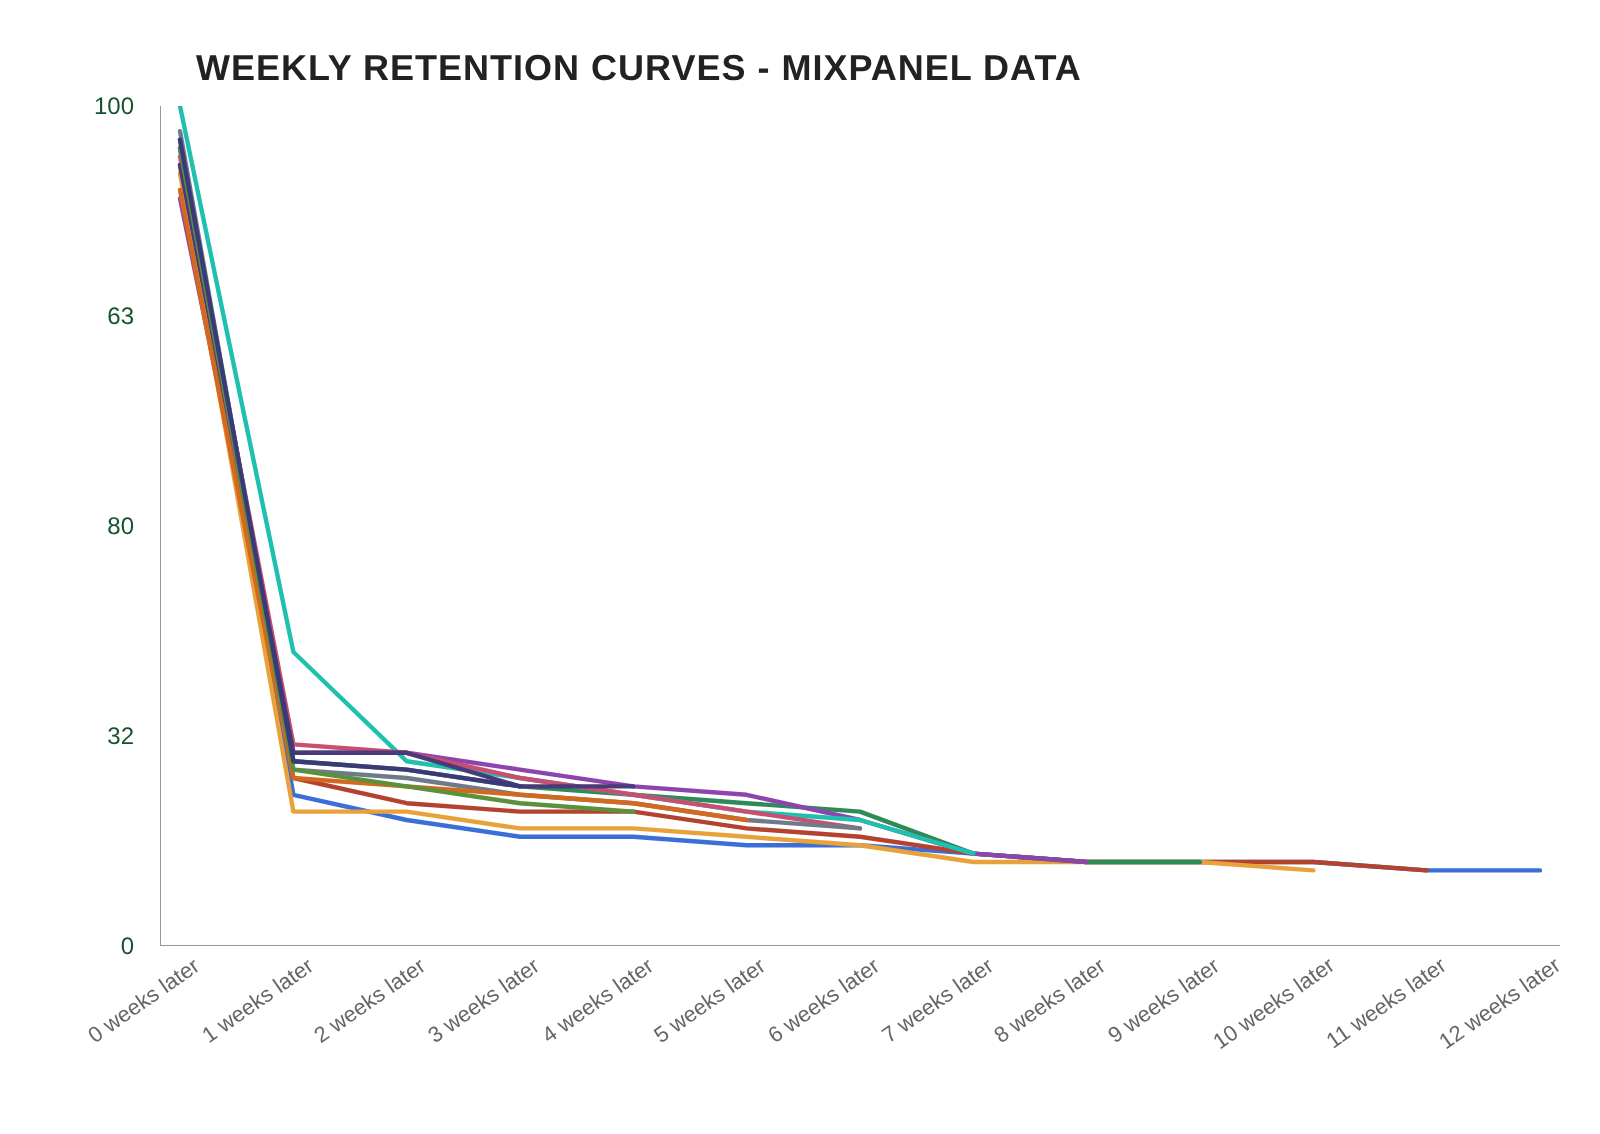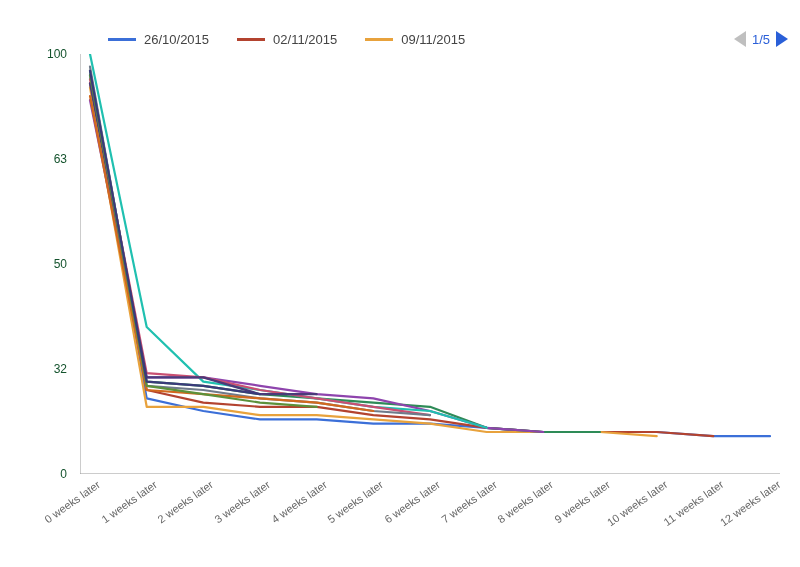--- a/index.html
+++ b/index.html
@@ -116,47 +116,28 @@
     white-space: nowrap;
     transform-origin: left top;
     transform: rotate(-35deg) translate(-90%, 0);
   }
 </style>
 </head>
 <body>
 
 <div class="chart-wrap">
 
+  <h1 class="chart-title">WEEKLY RETENTION CURVES - MIXPANEL DATA</h1>
 
-  <div class="legend-row">
-    <span class="legend-item">
-      <span class="legend-swatch" style="border-top-color:#3b6fd8"></span>
-      <span>26/10/2015</span>
-    </span>
-    <span class="legend-item">
-      <span class="legend-swatch" style="border-top-color:#b3432f"></span>
-      <span>02/11/2015</span>
-    </span>
-    <span class="legend-item">
-      <span class="legend-swatch" style="border-top-color:#e8a23c"></span>
-      <span>09/11/2015</span>
-    </span>
-
-    <span class="legend-pager">
-      <span class="tri tri-left"></span>
-      <span class="pager-text">1/5</span>
-      <span class="tri tri-right"></span>
-    </span>
-  </div>
 
   <div class="plot-area">
     <div class="y-axis">
         <div class="y-tick" style="top: 420px;">0</div>
         <div class="y-tick" style="top: 315px;">32</div>
-        <div class="y-tick" style="top: 210px;">50</div>
+        <div class="y-tick" style="top: 210px;">80</div>
         <div class="y-tick" style="top: 105px;">63</div>
         <div class="y-tick" style="top: 0px;">100</div>
       </div>
     <svg id="plot-svg" width="700" height="420">
       <line class="axis-line" x1="0" y1="0" x2="0" y2="420"></line>
       <line class="axis-line" x1="0" y1="420" x2="700" y2="420"></line>
       <g id="series-group">
           <path d="M10.0 21.0 L66.7 344.4 L123.3 357.0 L180.0 365.4 L236.7 365.4 L293.3 369.6 L350.0 369.6 L406.7 373.8 L463.3 378.0 L520.0 378.0 L576.7 378.0 L633.3 382.2 L690.0 382.2" class="series-line" stroke="#3b6fd8"></path>
           <path d="M10.0 29.4 L66.7 336.0 L123.3 348.6 L180.0 352.8 L236.7 352.8 L293.3 361.2 L350.0 365.4 L406.7 373.8 L463.3 378.0 L520.0 378.0 L576.7 378.0 L633.3 382.2" class="series-line" stroke="#b3432f"></path>
           <path d="M10.0 33.6 L66.7 352.8 L123.3 352.8 L180.0 361.2 L236.7 361.2 L293.3 365.4 L350.0 369.6 L406.7 378.0 L463.3 378.0 L520.0 378.0 L576.7 382.2" class="series-line" stroke="#e8a23c"></path>

